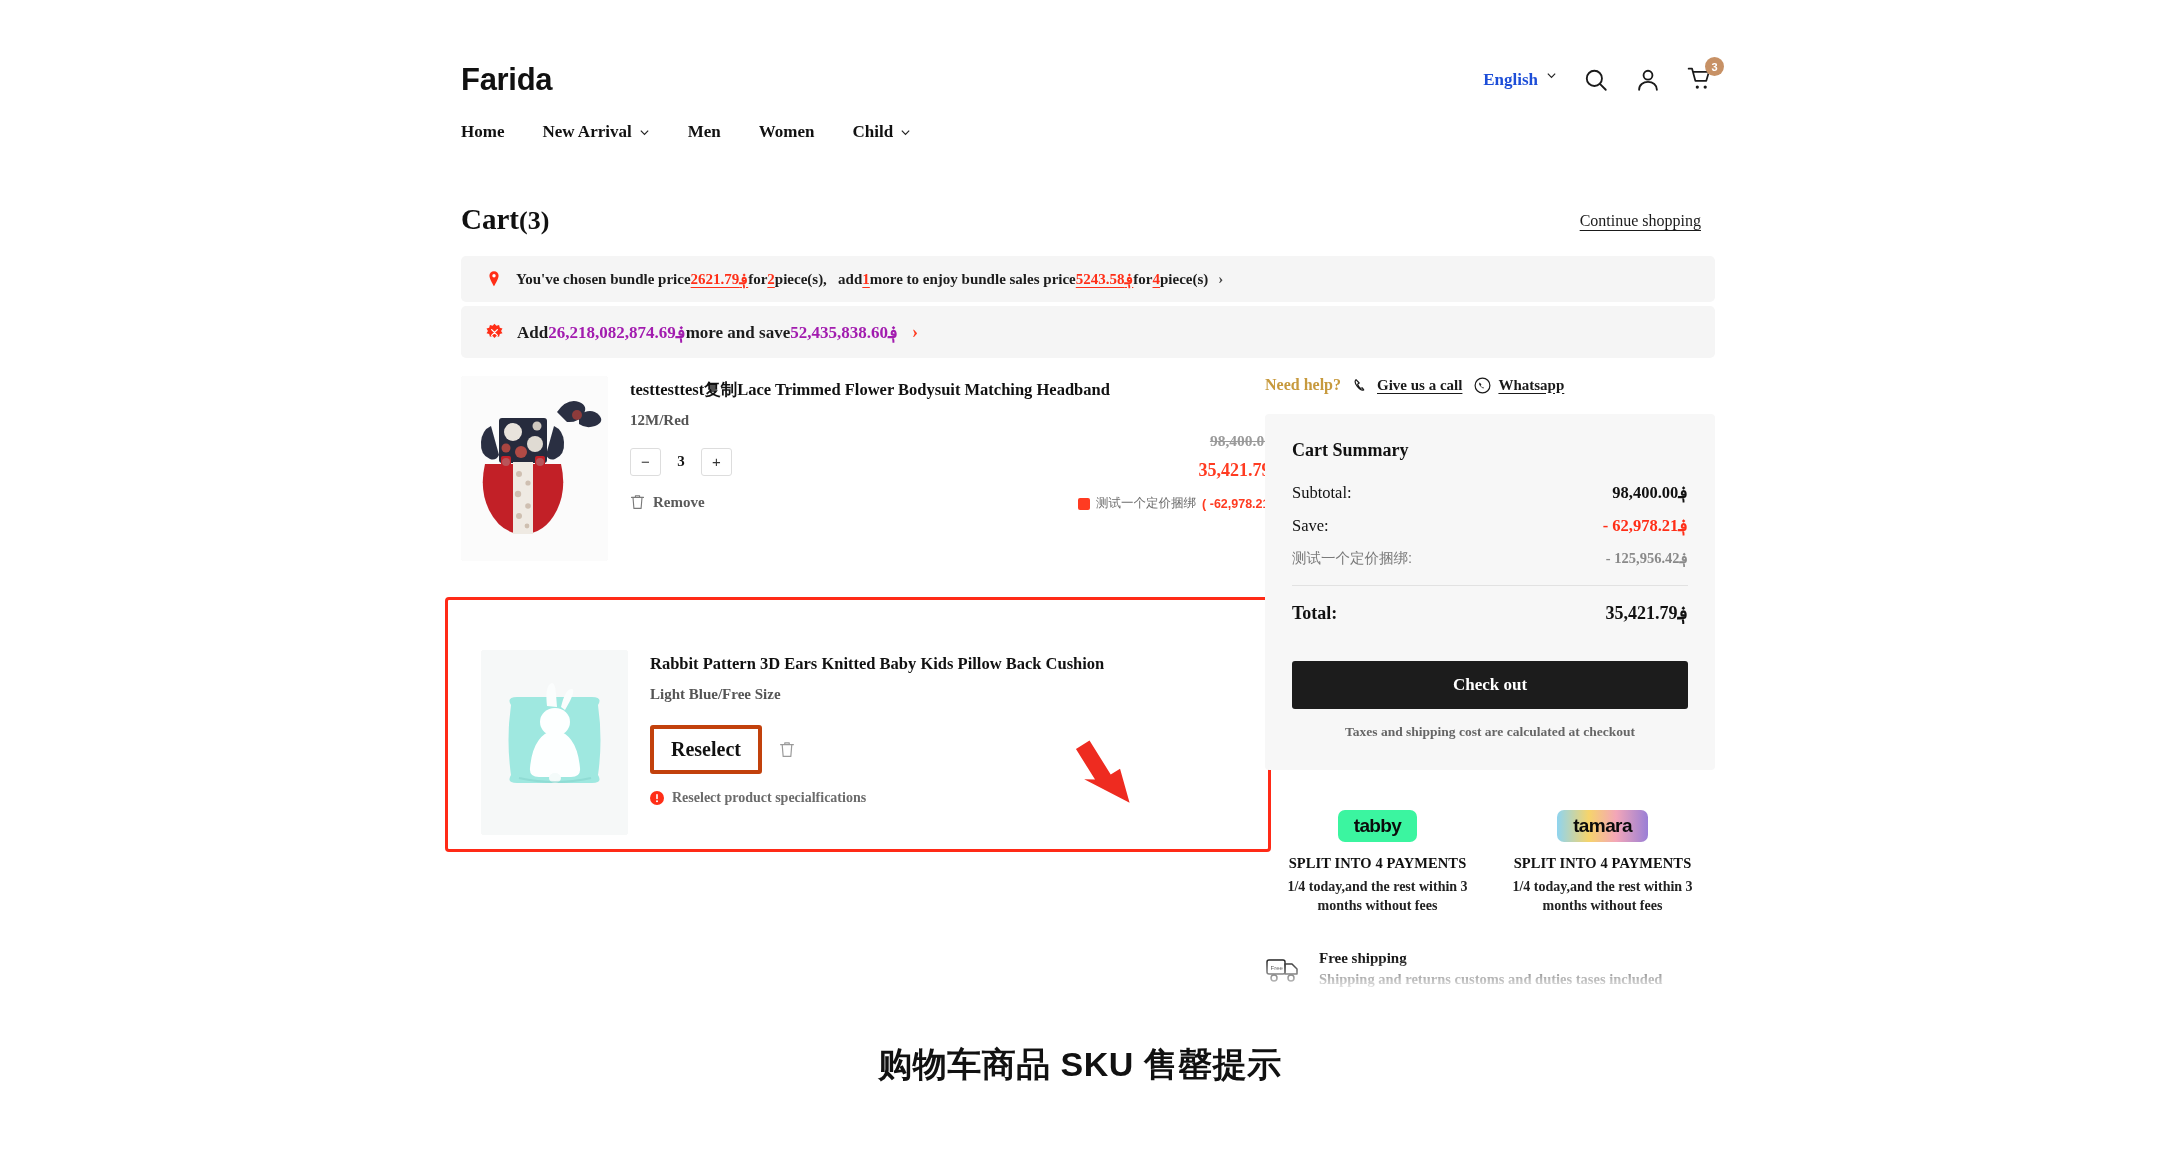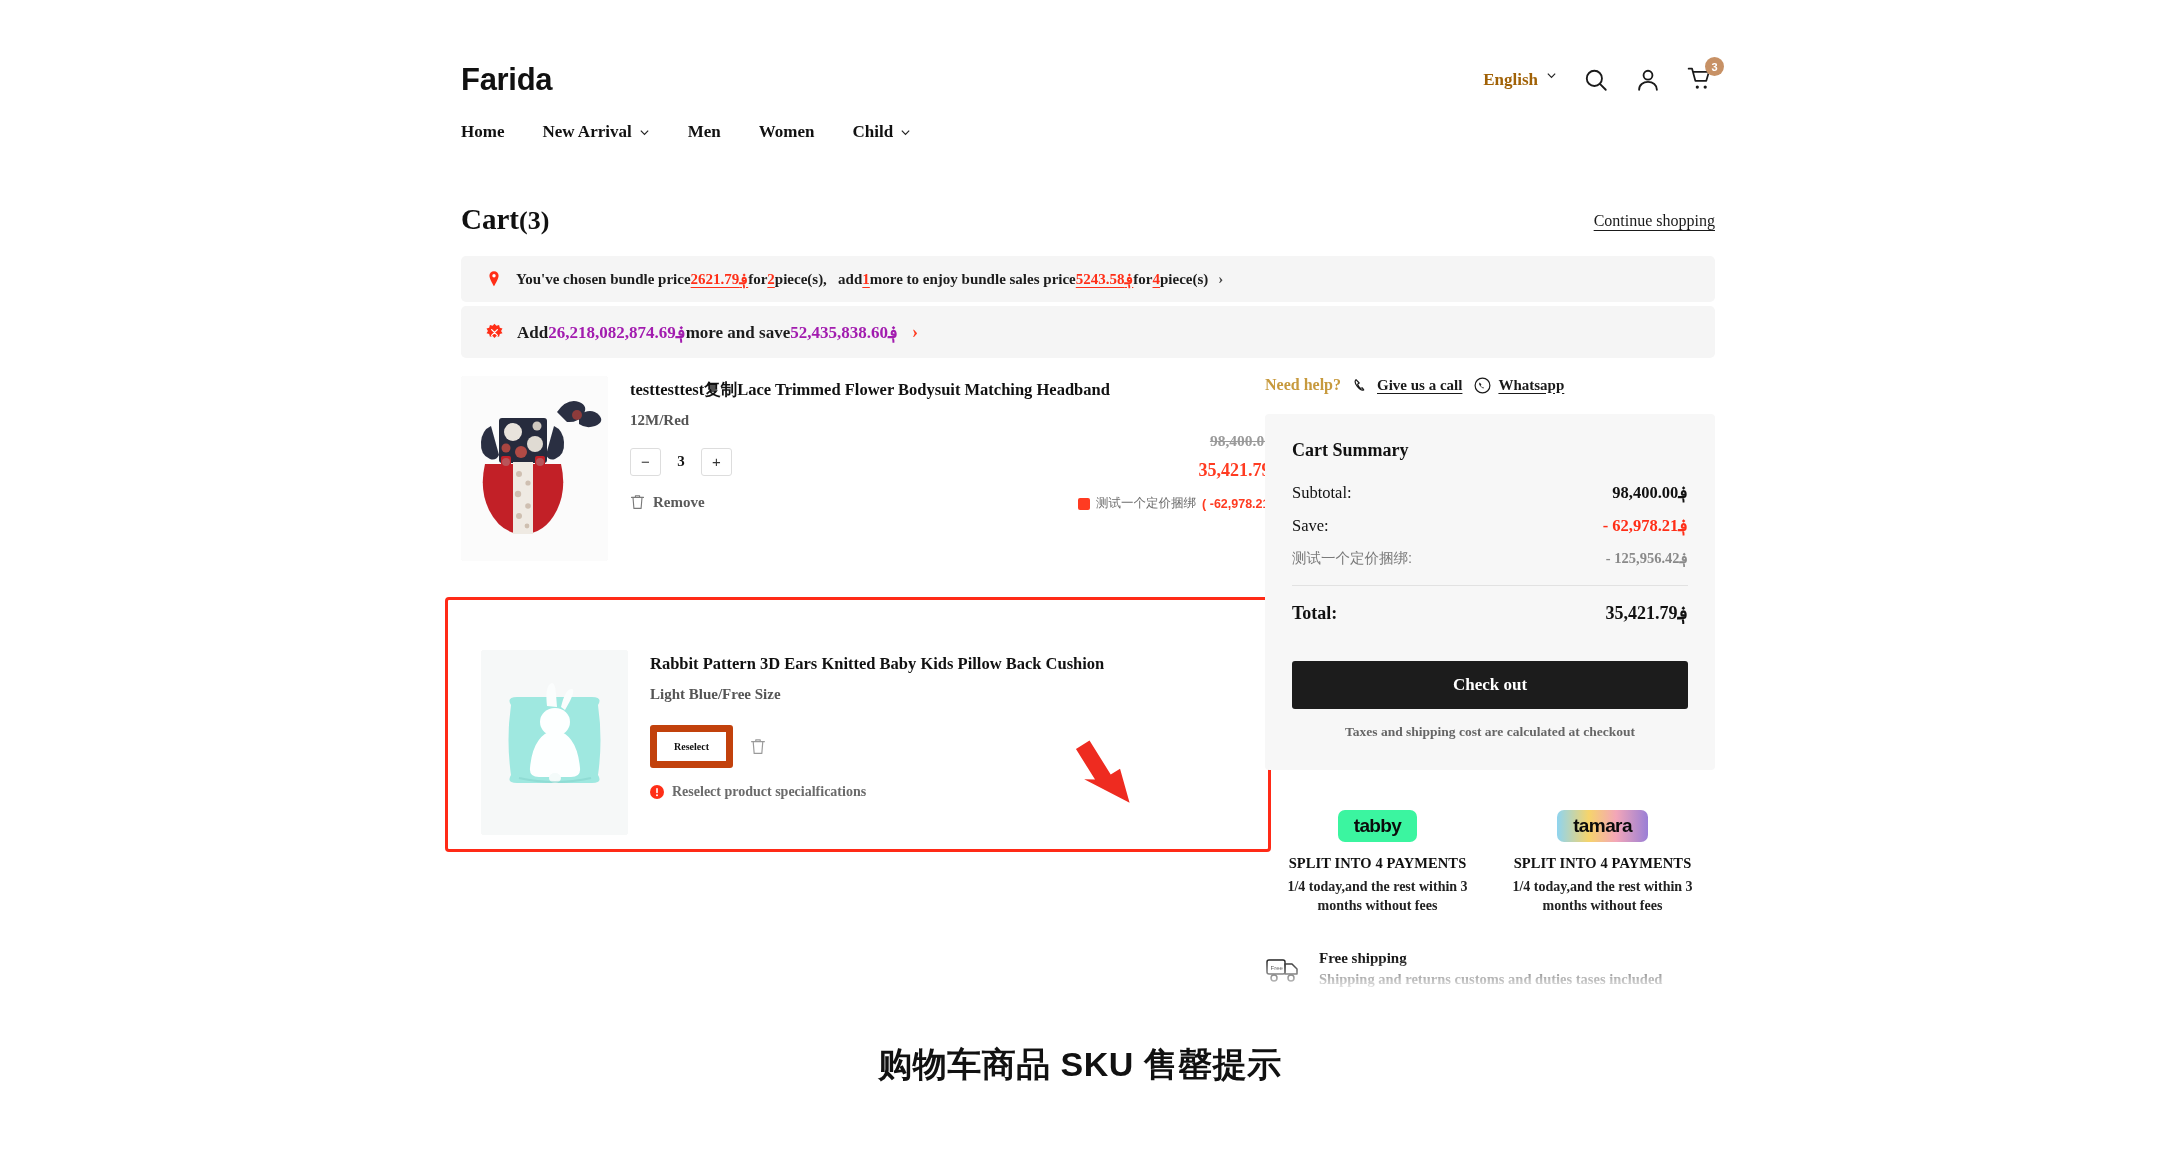--- a/index.html
+++ b/index.html
@@ -29,21 +29,21 @@
     position: absolute; left: 78px; top: 62px;
     font-family: "Liberation Sans", sans-serif;
     font-weight: 700; font-size: 31px; letter-spacing: -0.3px; color: #111;
   }
   .header-right {
     position: absolute; right: 62px; top: 66px;
     display: flex; align-items: center; gap: 26px;
   }
   .lang {
     display: flex; align-items: flex-start; gap: 8px;
-    font-size: 17px; font-weight: 700; color: #a16207;
+    font-size: 17px; font-weight: 700; color: #1d4ed8;
   }
   .chev { width: 11px; height: 11px; display:inline-block; }
   .chev svg { display:block; }
   .hicon { width: 26px; height: 26px; display:block; }
   .cart-wrap { position: relative; width: 28px; height: 28px; }
   .cart-badge {
     position: absolute; right: -9px; top: -9px;
     width: 19px; height: 19px; border-radius: 50%;
     background: #c79165; color: #fff;
     font-family: "Liberation Sans", sans-serif;
@@ -57,21 +57,21 @@
   }
   .nav-item { display: flex; align-items: center; gap: 7px; cursor: pointer; white-space: nowrap;}
 
   
   .cart-head {
     position: absolute; left: 78px; top: 203px;
     font-size: 29px; font-weight: 800; color: #111;
   }
   .cart-head .count { font-weight: 600; font-size: 26px; }
   .continue-shopping {
-    position: absolute; right: 62px; top: 212px;
+    position: absolute; right: 76px; top: 212px;
     font-size: 16px; color: #1a1a1a; text-decoration: underline;
     text-underline-offset: 4px; cursor: pointer; white-space: nowrap;
   }
 
   
   .banner {
     position: absolute; left: 78px; width: 1254px;
     background: #f5f5f5; border-radius: 5px;
     display: flex; align-items: center; gap: 13px;
     padding: 0 24px;
@@ -133,22 +133,22 @@
 
   
   .item2-wrap {
     position: absolute; left: 62px; top: 597px;
     width: 826px; height: 255px;
     border: 3px solid #ff2a17; border-radius: 4px;
   }
   .item2 { position: absolute; left: 33px; top: 18px; display: flex; gap: 22px; margin-top: 32px; }
   .reselect-row { display: flex; align-items: center; gap: 17px; margin-top: 22px; }
   .reselect-btn {
-    border: 7px solid #c2410c; background: #fff; border-radius: 3px;
-    padding: 9px 17px; font-size: 10px; font-weight: 800; color: #111;
+    border: 4px solid #c2410c; background: #fff; border-radius: 3px;
+    padding: 9px 17px; font-size: 20px; font-weight: 800; color: #111;
     cursor: pointer; font-family: "Liberation Serif", serif;
   }
   .err-row { display: flex; align-items: center; gap: 8px; margin-top: 16px; }
   .err-ico { width: 14px; height: 14px; flex:0 0 auto; }
   .err-txt { font-size: 14px; color: #6b6b6b; font-weight: 700; }
 
   
   .anno-arrow { position: absolute; left: 690px; top: 735px; width: 90px; height: 105px; pointer-events:none; }
 
   

